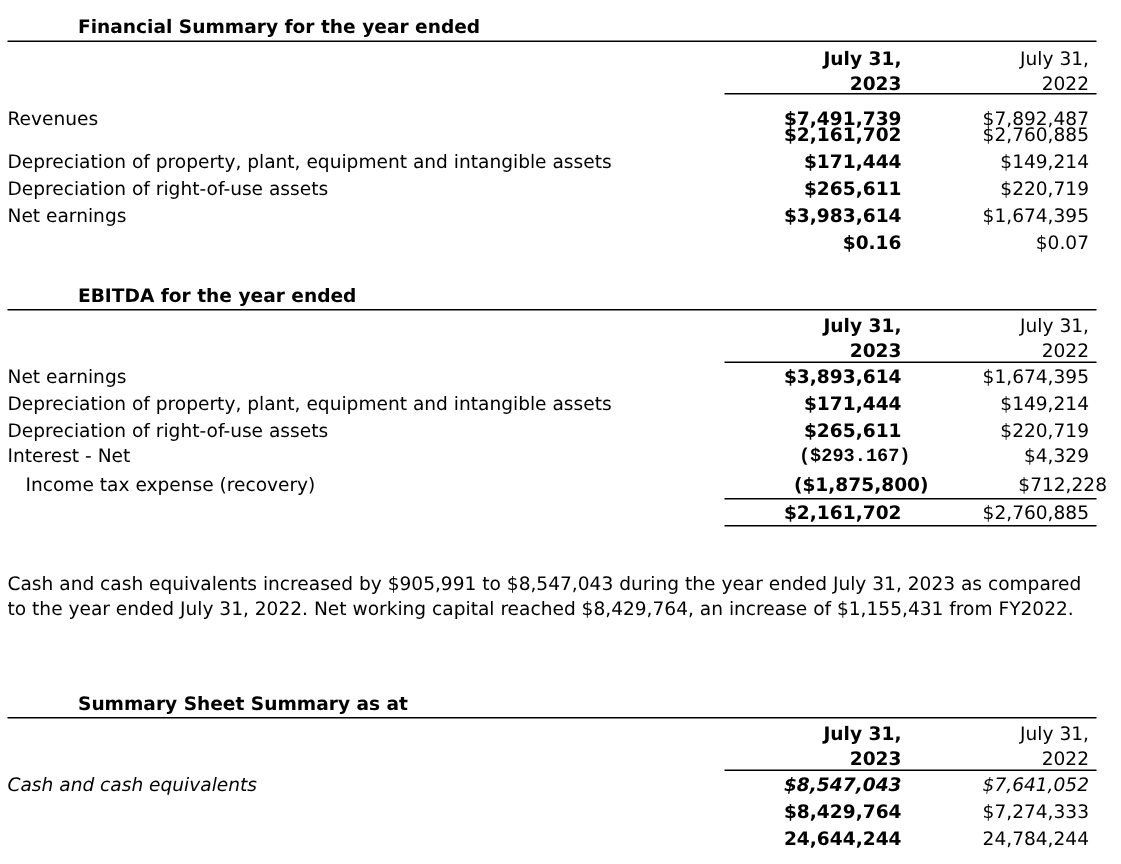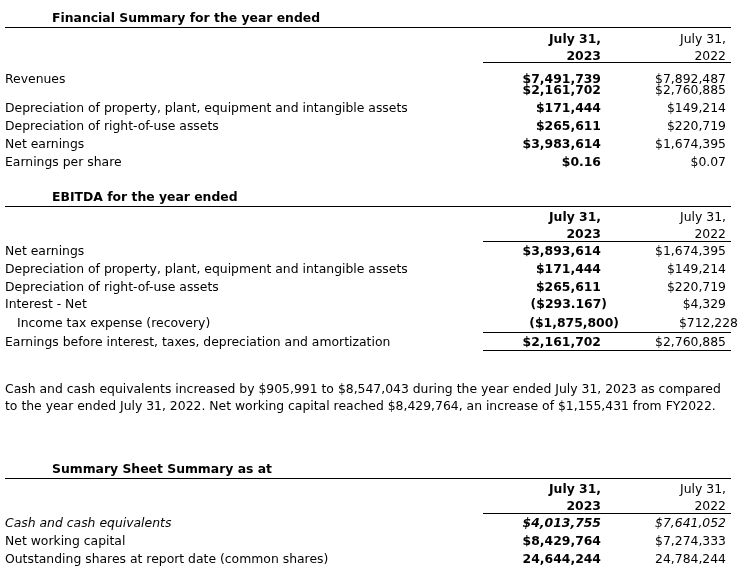--- a/index.html
+++ b/index.html
@@ -52,21 +52,20 @@
   <span class="label">Depreciation of right-of-use assets</span>
   <span class="c1">$265,611</span>
   <span class="c2">$220,719</span>
 </div>
 <div class="row" style="top:135px;">
   <span class="label">Net earnings</span>
   <span class="c1">$3,983,614</span>
   <span class="c2">$1,674,395</span>
 </div>
 <div class="row" style="top:153px;">
-  <span class="label">Earnings per share</span>
   <span class="c1">$0.16</span>
   <span class="c2">$0.07</span>
 </div>
 
 <div class="section-title" style="top:189px;">EBITDA for the year ended</div>
 <div class="rule" style="left:5px; width:726px; top:206px;"></div>
 
 <div class="hdr" style="top:209px;">
   <div class="c1">
     <div>July 31,</div>
@@ -89,31 +88,30 @@
   <span class="c1">$171,444</span>
   <span class="c2">$149,214</span>
 </div>
 <div class="row" style="top:278px;">
   <span class="label">Depreciation of right-of-use assets</span>
   <span class="c1">$265,611</span>
   <span class="c2">$220,719</span>
 </div>
 <div class="row" style="top:295px;">
   <span class="label">Interest - Net</span>
-  <span class="c1" style="right:124px;">($293.167)</span>
+  <span class="c1" style="right:124px;font-family:Liberation Mono, monospace;">($293.167)</span>
   <span class="c2">$4,329</span>
 </div>
 <div class="row" style="top:314px;margin-left:12px;">
   <span class="label">Income tax expense (recovery)</span>
   <span class="c1" style="right:124px;">($1,875,800)</span>
   <span class="c2">$712,228</span>
 </div>
 <div class="rule" style="left:483px; width:248px; top:332px;"></div>
 <div class="row" style="top:333px;">
-  <span class="label">Earnings before interest, taxes, depreciation and amortization</span>
   <span class="c1">$2,161,702</span>
   <span class="c2">$2,760,885</span>
 </div>
 <div class="rule" style="left:483px; width:248px; top:350px;"></div>
 
 <div class="para">Cash and cash equivalents increased by $905,991 to $8,547,043 during the year ended July 31, 2023 as compared to the year ended July 31, 2022. Net working capital reached $8,429,764, an increase of $1,155,431 from FY2022.</div>
 
 <div class="section-title" style="top:461px;">Summary Sheet Summary as at</div>
 <div class="rule" style="left:5px; width:726px; top:478px;"></div>
 
@@ -124,25 +122,23 @@
   </div>
   <div class="c2">
     <div>July 31,</div>
     <div>2022</div>
   </div>
 </div>
 <div class="rule" style="left:483px; width:248px; top:513px;"></div>
 
 <div class="row" style="top:514px;font-style:italic;">
   <span class="label">Cash and cash equivalents</span>
-  <span class="c1">$4,013,755</span>
+  <span class="c1">$8,547,043</span>
   <span class="c2">$7,641,052</span>
 </div>
 <div class="row" style="top:532px;">
-  <span class="label">Net working capital</span>
   <span class="c1">$8,429,764</span>
   <span class="c2">$7,274,333</span>
 </div>
 <div class="row" style="top:550px;">
-  <span class="label">Outstanding shares at report date (common shares)</span>
   <span class="c1">24,644,244</span>
   <span class="c2">24,784,244</span>
 </div>
 
 </body></html>

